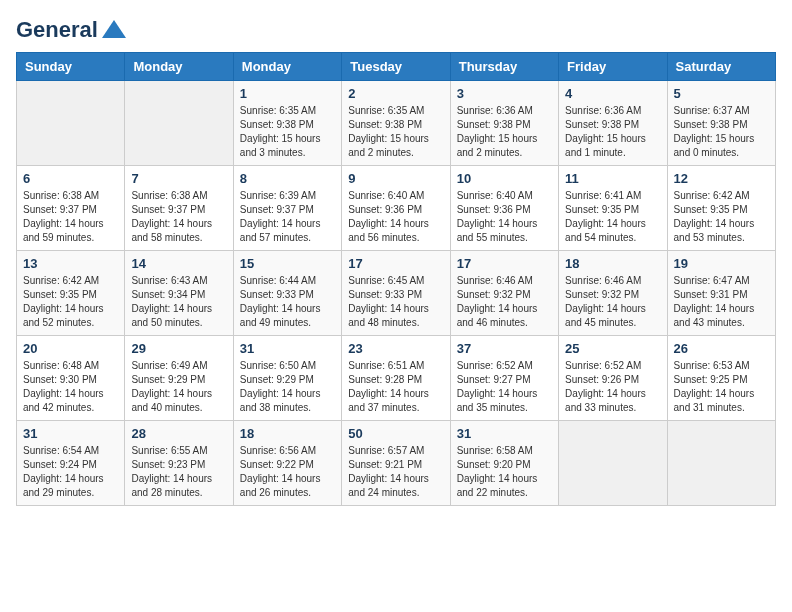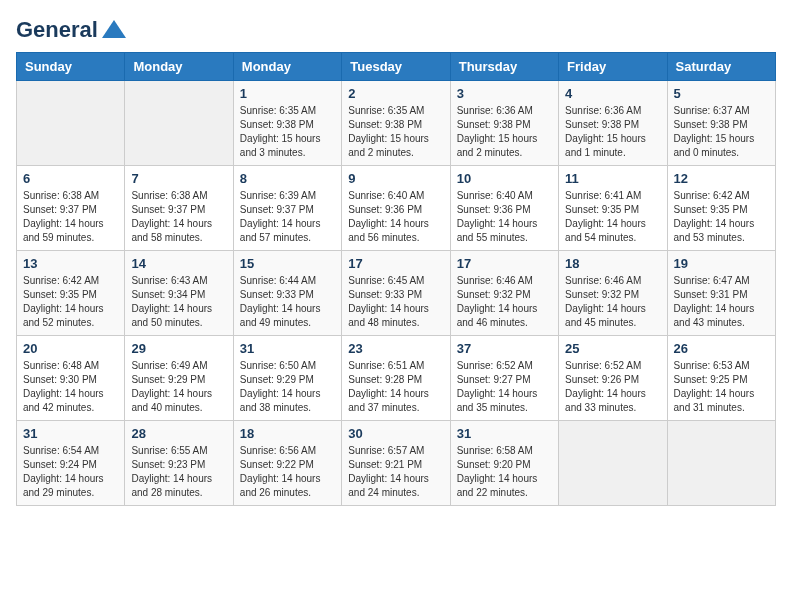--- a/index.html
+++ b/index.html
@@ -243,21 +243,21 @@
         </td>
         <td>
           <span class="day-num">28</span>
           <div class="cell-info">Sunrise: 6:55 AM<br>Sunset: 9:23 PM<br>Daylight: 14 hours and 28 minutes.</div>
         </td>
         <td>
           <span class="day-num">18</span>
           <div class="cell-info">Sunrise: 6:56 AM<br>Sunset: 9:22 PM<br>Daylight: 14 hours and 26 minutes.</div>
         </td>
         <td>
-          <span class="day-num">30</span>
+          <span class="day-num">50</span>
           <div class="cell-info">Sunrise: 6:57 AM<br>Sunset: 9:21 PM<br>Daylight: 14 hours and 24 minutes.</div>
         </td>
         <td>
           <span class="day-num">31</span>
           <div class="cell-info">Sunrise: 6:58 AM<br>Sunset: 9:20 PM<br>Daylight: 14 hours and 22 minutes.</div>
         </td>
         <td class="empty-cell"></td>
         <td class="empty-cell"></td>
       </tr>
     </tbody>

